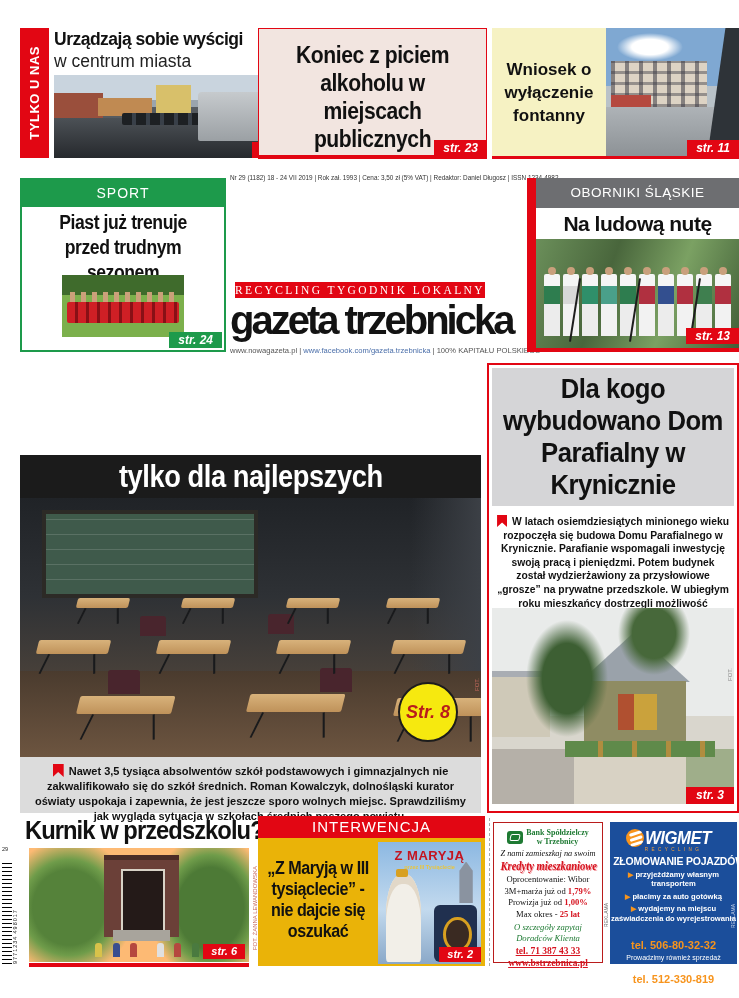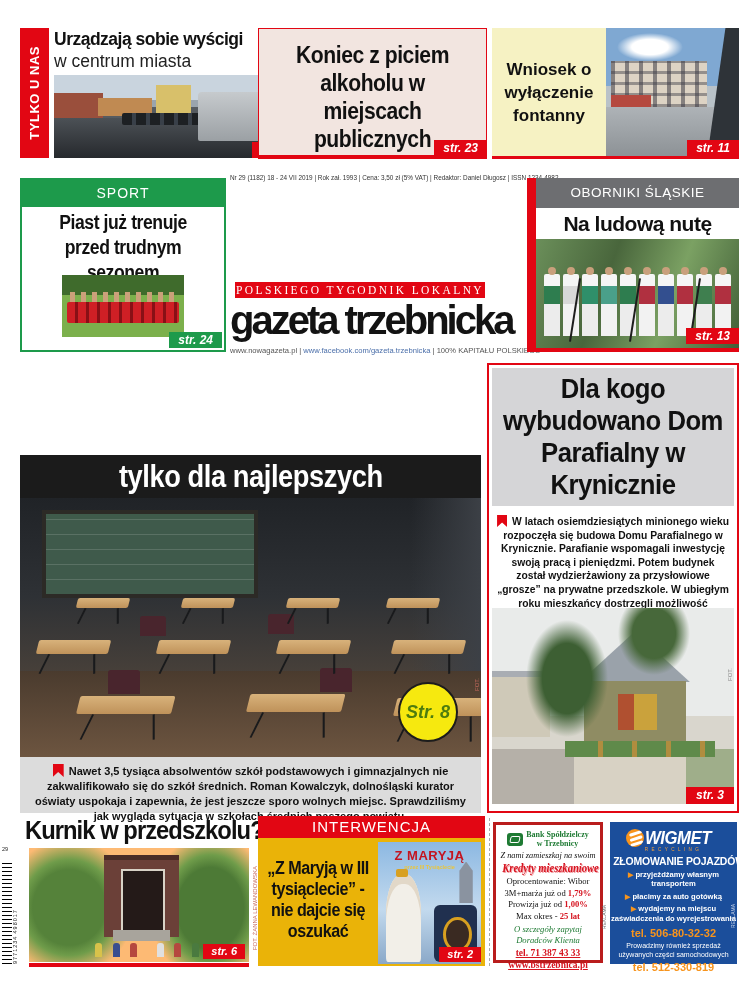--- a/index.html
+++ b/index.html
@@ -93,21 +93,21 @@
              background-image:repeating-linear-gradient(0deg,transparent 0 14px,rgba(255,255,255,.14) 14px 15px);}
   .cls-wall{right:0;top:0;width:70px;height:100%;background:linear-gradient(90deg,rgba(0,0,0,0),#3c4046);}
   .cls-floor{left:0;bottom:0;width:100%;height:86px;background:linear-gradient(#4a3b2e,#6d5540);}
   .desk{position:absolute;transform:skewX(-14deg);}
   .desk-top{width:100%;height:40%;background:linear-gradient(#d8b27b,#bf925a);border-radius:2px;}
   .desk::before,.desk::after{content:"";position:absolute;top:40%;width:2px;height:60%;background:#191a1c;}
   .desk::before{left:14%;transform:rotate(14deg);}
   .desk::after{right:14%;transform:rotate(-14deg);}
   .chair{position:absolute;background:#49252d;border-radius:3px 3px 0 0;}
   .str8{left:378px;top:184px;width:56px;height:56px;border-radius:50%;background:#f6e90f;border:2px solid #1c1c1c;
-        text-align:center;line-height:56px;font-style:italic;font-weight:bold;font-size:18px;color:#4d7c0f;}
+        text-align:center;line-height:56px;font-style:italic;font-weight:bold;font-size:18px;color:#b91c1c;}
   .ph-credit{position:absolute;font-size:6px;color:#c66a5e;}
   .feat-lead{left:20px;top:757px;width:461px;height:56px;background:#dcdcdc;box-sizing:border-box;
              padding:7px 14px 0 14px;text-align:center;font-weight:bold;font-size:11px;line-height:15px;}
 
   
   .col-kry{left:487px;top:363px;width:248px;height:446px;border:2px solid #e20613;background:#fff;}
   .kry-titlebox{left:3px;top:3px;width:242px;height:138px;background:#d5d5d7;display:flex;align-items:center;justify-content:center;}
   .kry-title{text-align:center;font-weight:bold;font-size:27px;line-height:32px;letter-spacing:-.5px;transform:scaleX(.95);}
   .kry-body{left:7px;top:150px;width:234px;text-align:center;font-weight:bold;font-size:10.3px;line-height:13.6px;}
   .kry-photo{left:3px;top:243px;width:242px;height:196px;overflow:hidden;background:linear-gradient(#e9ebea 0 55%,#d9d6cd 55%);}
@@ -150,21 +150,21 @@
   .bk-sub{position:absolute;left:0;top:22px;width:100%;text-align:center;color:#e8c53e;font-weight:bold;font-size:5.5px;}
   .bk-tower{position:absolute;right:8%;top:16%;width:13%;height:34%;background:#8a93a0;clip-path:polygon(0 22%,50% 0,100% 22%,100% 100%,0 100%);}
   .bk-mary{position:absolute;left:8%;top:26%;width:34%;height:72%;background:#f2efe8;border-radius:45% 45% 6% 6%;box-shadow:inset 0 10px 0 #e2d8c8;}
   .bk-crown{position:absolute;left:17%;top:22%;width:12%;height:7%;background:#d8a020;border-radius:2px;}
   .bk-halo{position:absolute;right:4%;bottom:2%;width:42%;height:46%;background:#20304f;border-radius:6px;}
   .bk-face{position:absolute;right:12%;bottom:12%;width:22%;height:24%;background:#3a2a22;border-radius:50%;box-shadow:0 0 0 3px #d8a020;}
   .int-badge{right:0;bottom:2px;position:absolute;background:#e20613;color:#fff;font-style:italic;font-weight:bold;font-size:11px;line-height:15px;padding:0 8px;}
 
   .cutline{left:489px;top:818px;height:148px;border-left:1px dashed #aaa;width:0;}
 
-  .bank{left:493px;top:822px;width:110px;height:141px;background:#fff;border:3px solid #b91c1c;box-sizing:border-box;
+  .bank{left:493px;top:822px;width:110px;height:141px;background:#fff;border:1px solid #b91c1c;box-sizing:border-box;
         font-family:"Liberation Serif",serif;text-align:center;padding-top:4px;}
   .bank-logo{display:inline-block;width:16px;height:13px;background:#1e7a33;border-radius:3px;position:relative;vertical-align:middle;margin-right:3px;}
   .bank-logo::before{content:"";position:absolute;inset:3px;border:1.5px solid #fff;border-radius:2px;transform:skewX(-12deg);}
   .bank-name{display:inline-block;vertical-align:middle;color:#1e7a33;font-weight:bold;font-size:8px;line-height:9px;text-align:left;}
   .bank-slogan{font-style:italic;font-size:8.3px;margin-top:3px;white-space:nowrap;}
   .bank-prod{color:#d61420;font-style:italic;font-weight:bold;font-size:12px;white-space:nowrap;transform:scaleX(.88);transform-origin:center;
              text-shadow:1px 1px 0 #f4a0a6;margin-top:1px;}
   .bank-line{font-size:8.6px;line-height:11.5px;white-space:nowrap;}
   .bank-red{color:#d61420;font-weight:bold;}
   .bank-info{color:#1e7a33;font-style:italic;font-size:8.6px;line-height:10.5px;margin-top:2px;}
@@ -175,21 +175,21 @@
   .wigmet{left:610px;top:822px;width:127px;height:142px;background:#1b4e9b;color:#fff;text-align:center;padding-top:5px;box-sizing:border-box;}
   .wig-logorow{white-space:nowrap;}
   .wig-logo{display:inline-block;width:18px;height:18px;border-radius:50%;background:#f7941d;position:relative;overflow:hidden;vertical-align:-3px;margin-right:1px;}
   .wig-logo::before{content:"";position:absolute;left:3px;top:3px;width:13px;height:2.5px;background:#fff;border-radius:2px;transform:rotate(-18deg);
                     box-shadow:-1px 5px 0 #fff,-2px 10px 0 #fff;}
   .wig-brand{display:inline-block;font-style:italic;font-weight:bold;font-size:19px;letter-spacing:-.5px;transform:scaleX(.88);transform-origin:left;}
   .wig-sub{font-size:4.6px;letter-spacing:3.4px;color:#f7a13a;margin-top:-2px;}
   .wig-title{font-weight:bold;font-size:11px;letter-spacing:-.2px;margin-top:3px;white-space:nowrap;transform:scaleX(.95);}
   .wig-bullet{font-weight:bold;font-size:7.6px;line-height:9.4px;margin-top:3px;}
   .wig-arrow{color:#f7941d;font-size:7px;margin-right:2px;}
-  .wig-tel{color:#f7941d;font-weight:bold;font-size:11px;margin-top:4px;}
+  .wig-tel{color:#f7941d;font-weight:bold;font-size:11px;margin-top:16px;}
   .wig-note{font-size:7px;line-height:8.6px;margin-top:3px;}
 </style>
 </head>
 <body>
 
 <div class="page">
 
   <div class="abs box-tl">
     <div class="abs tl-ribbon">
       <span class="vtext">TYLKO U NAS</span>
@@ -235,21 +235,21 @@
     </div>
     <div class="abs sport-photo">
       <div class="abs fb-heads"></div>
         <div class="abs fb-shirts"></div>
     </div>
     <span class="sport-badge">str. 24</span>
   </div>
 
   <div class="abs masthead">
     <div class="abs mh-issue">Nr 29 (1182)  18 - 24 VII 2019 | Rok zał. 1993 | Cena: 3,50 zł (5% VAT) | Redaktor: Daniel Długosz | ISSN 1234-4982</div>
-    <div class="abs mh-tag">POLSKIEGO TYGODNIK LOKALNY</div>
+    <div class="abs mh-tag">RECYCLING TYGODNIK LOKALNY</div>
     <div class="abs mh-name">gazeta trzebnicka</div>
     <div class="abs mh-web">
       <span>www.nowagazeta.pl</span>
       <span>|</span>
       <span class="fb">www.facebook.com/gazeta.trzebnicka</span>
       <span>|</span>
       <span>100% KAPITAŁU POLSKIEGO</span>
     </div>
   </div>
 

